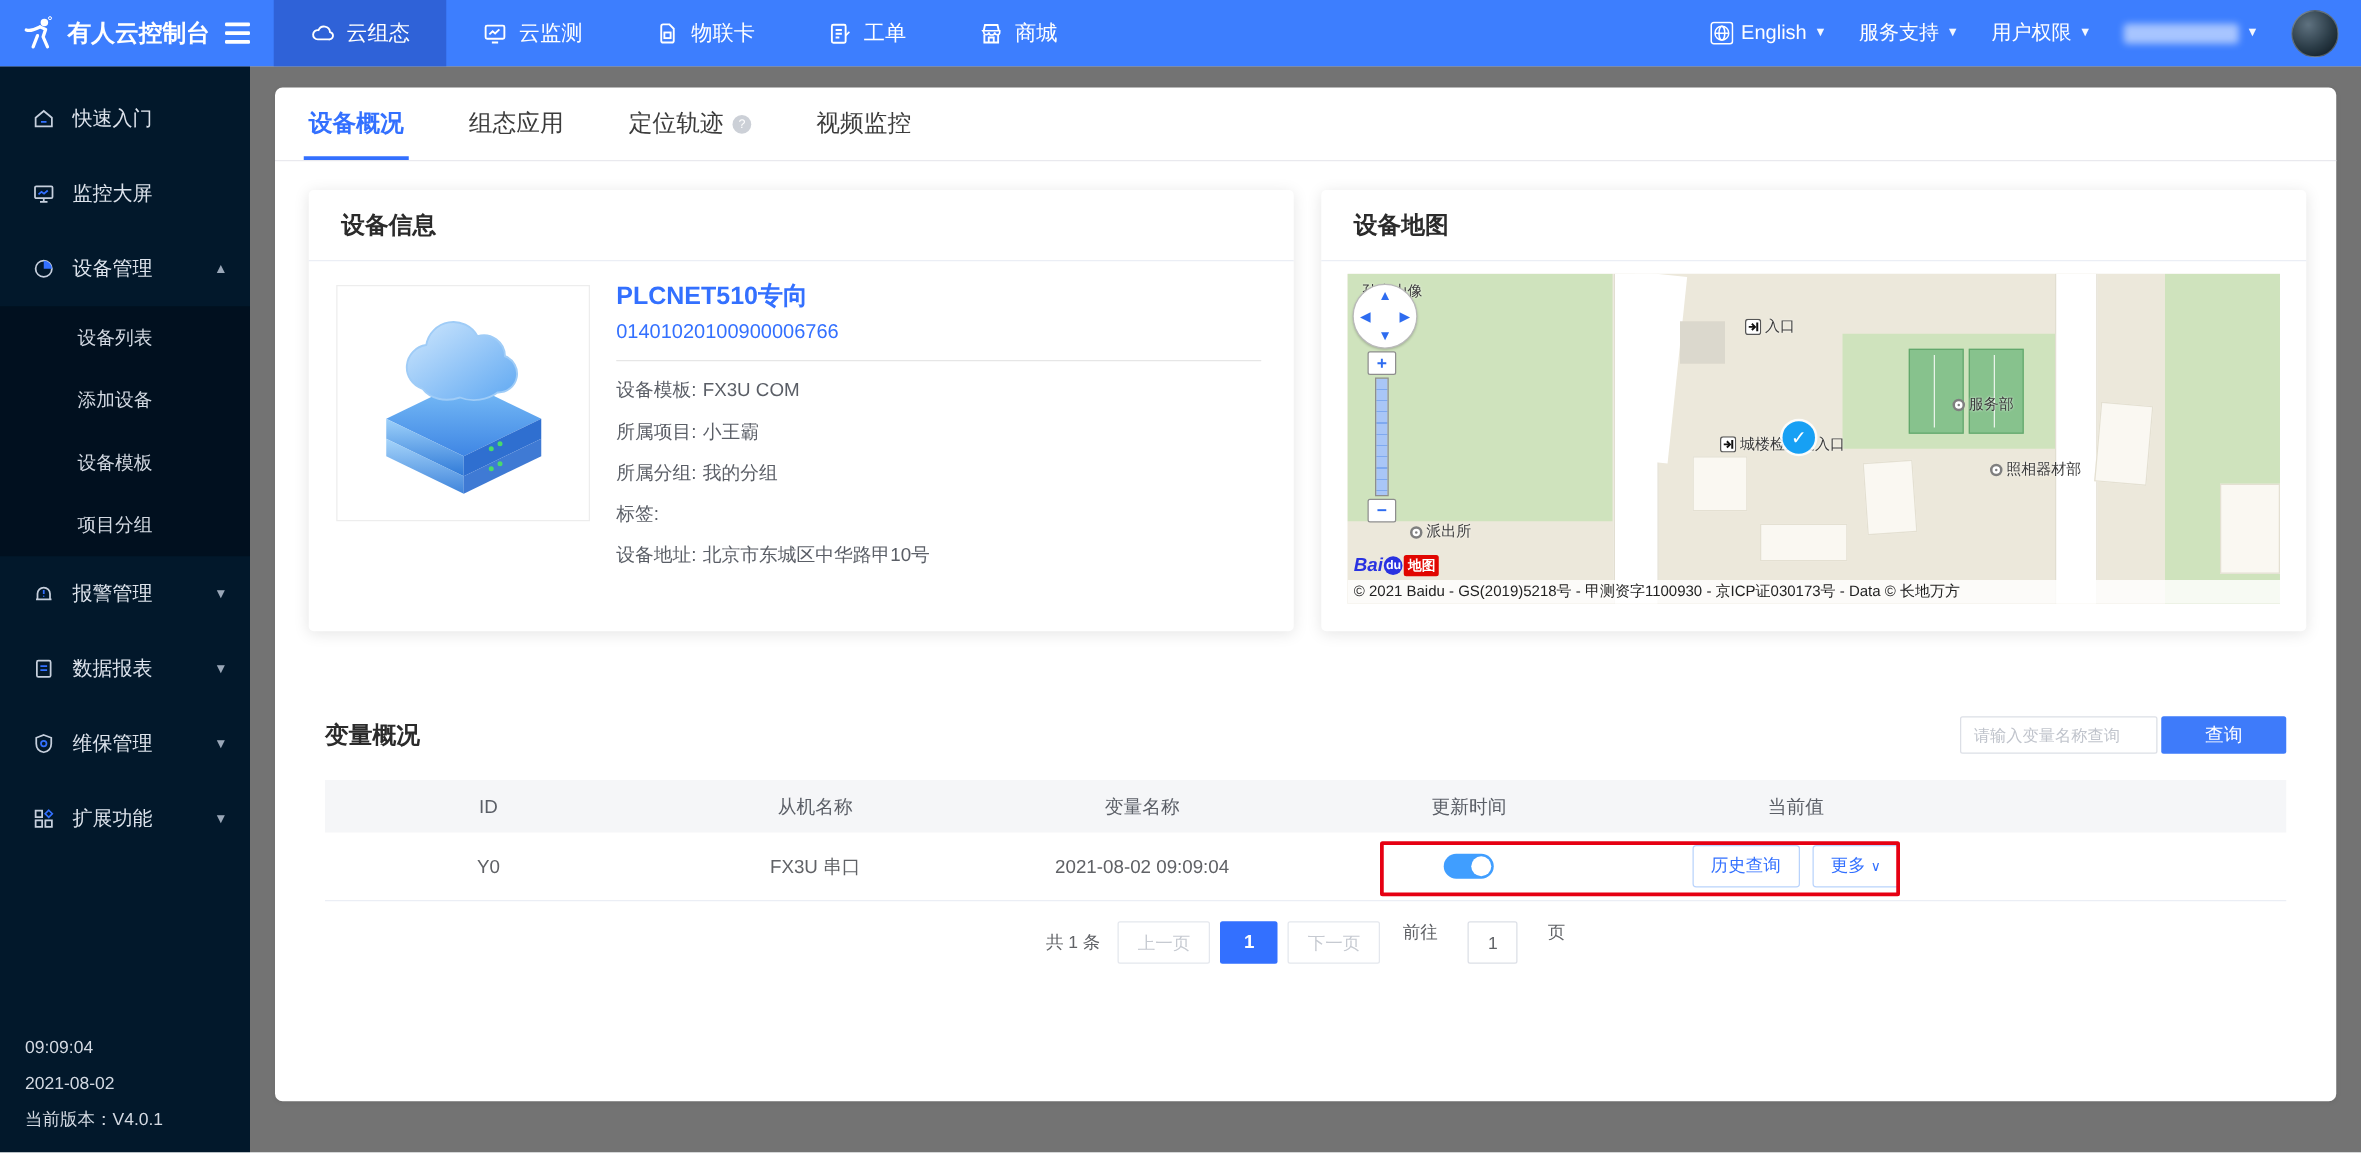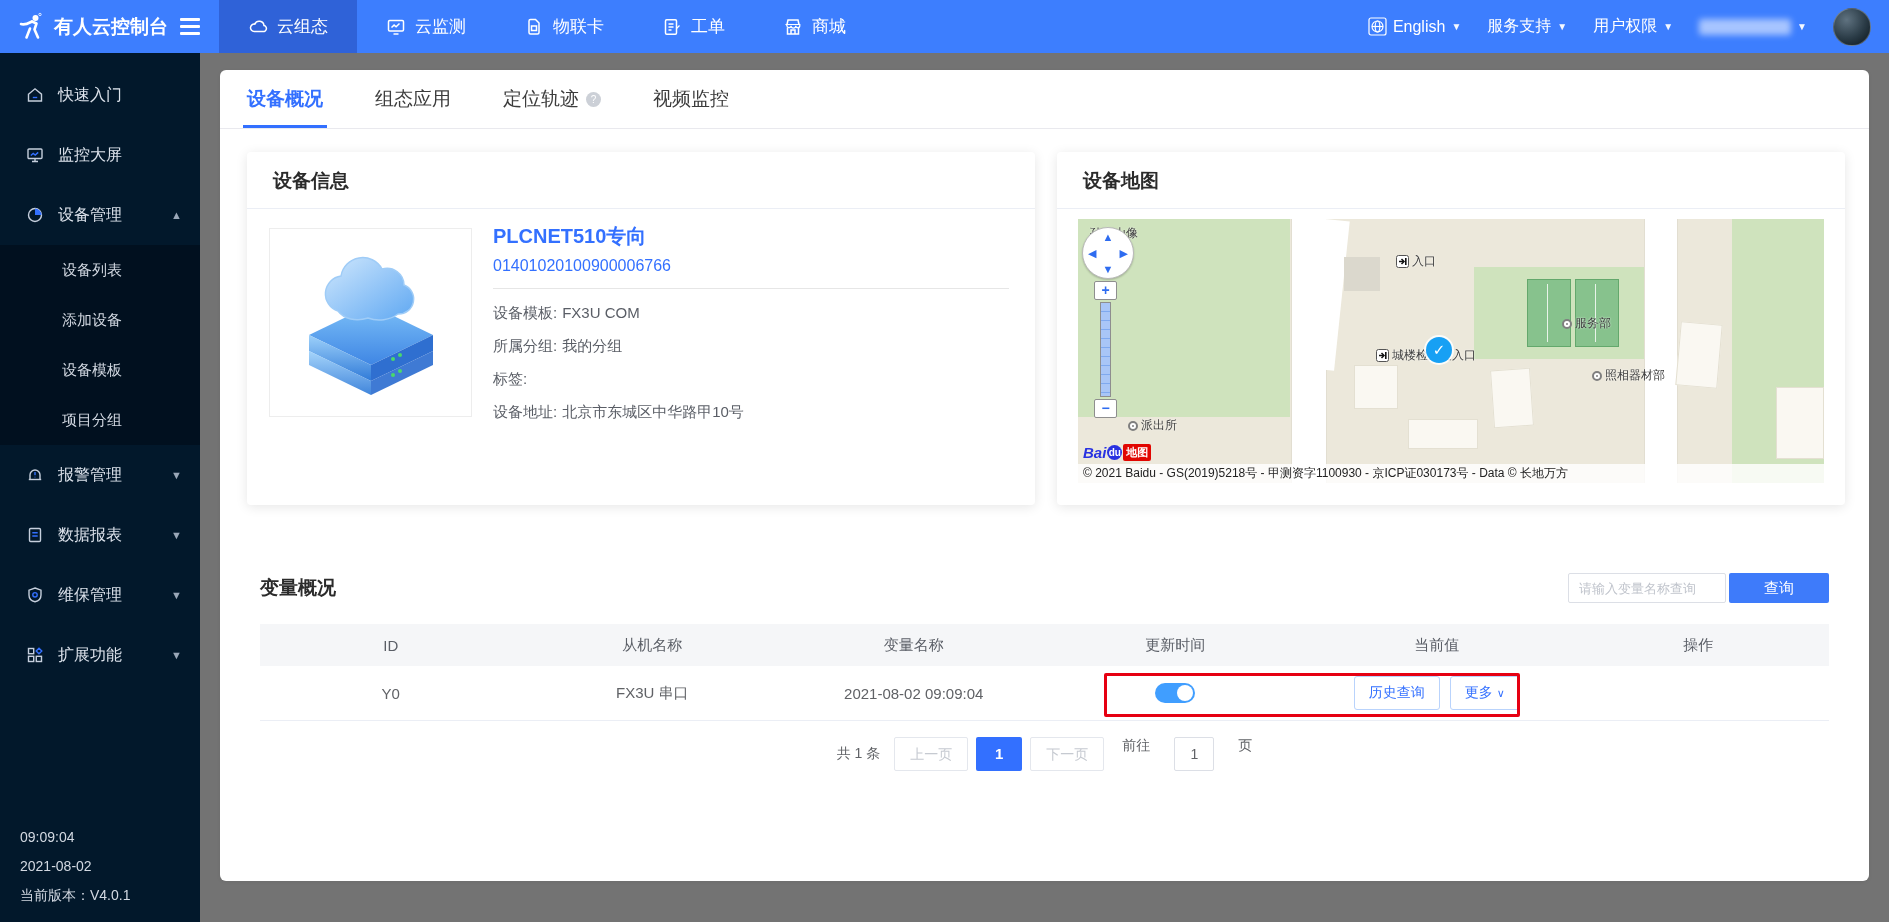--- a/index.html
+++ b/index.html
@@ -377,20 +377,23 @@
             </svg>
           </div>
           <div class="dev-details">
             <div class="dev-name">PLCNET510专向</div>
             <div class="dev-sn">01401020100900006766</div>
             <div class="dev-divider"></div>
             <div class="dev-field">
               <span>设备模板:</span><span class="fv">FX3U COM</span>
             </div>
             <div class="dev-field">
+              <span>所属项目:</span><span class="fv">小王霸</span>
+            </div>
+            <div class="dev-field">
               <span>所属分组:</span><span class="fv">我的分组</span>
             </div>
             <div class="dev-field">
               <span>标签:</span><span class="fv"></span>
             </div>
             <div class="dev-field">
               <span>设备地址:</span><span class="fv">北京市东城区中华路甲10号</span>
             </div>
           </div>
         </div>
@@ -484,21 +487,20 @@
         </div>
       </div>
 
       <div class="table-wrap">
         <div class="trow thead">
           <div class="tcell">ID</div>
           <div class="tcell">从机名称</div>
           <div class="tcell">变量名称</div>
           <div class="tcell">更新时间</div>
           <div class="tcell">当前值</div>
-          <div class="tcell">操作</div>
         </div>
         <div class="trow tdata">
           <div class="tcell">Y0</div>
           <div class="tcell">FX3U 串口</div>
           <div class="tcell">2021-08-02 09:09:04</div>
           <div class="tcell">
             <div class="switch"></div>
           </div>
           <div class="tcell">
             <div class="act-gap">

